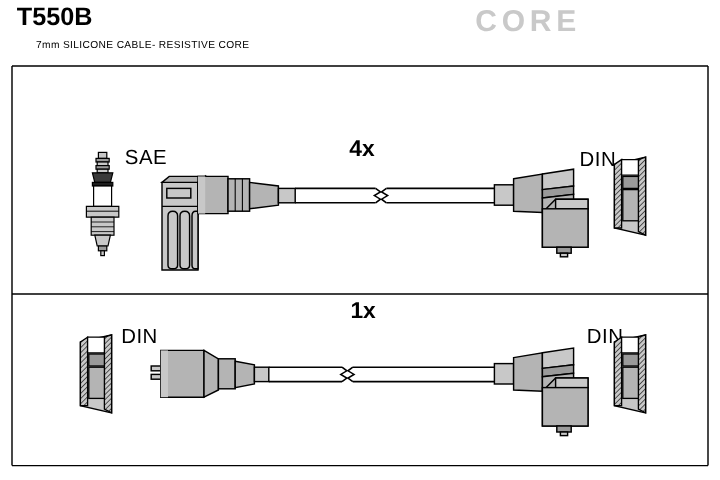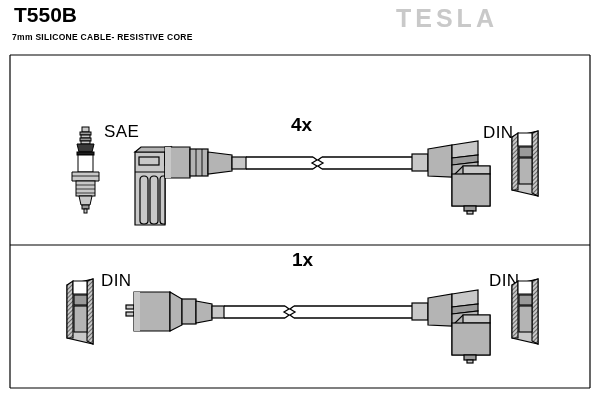--- a/index.html
+++ b/index.html
@@ -12,22 +12,22 @@
   }
   #stage{position:relative;width:553px;height:400px;}
 
   
   .part-code{
     position:absolute;left:14px;top:4px;
     font-size:21px;font-weight:bold;letter-spacing:0px;
     line-height:1;
   }
   .part-desc{
-    position:absolute;left:12px;top:33px;
-    font-size:8.5px;font-weight:bold;letter-spacing:.3px;
+    position:absolute;left:30px;top:33px;
+    font-size:8.5px;font-weight:normal;letter-spacing:.3px;
     line-height:1;white-space:nowrap;text-align:center;
   }
   .brand{
     position:absolute;left:396px;top:6px;
     font-size:25px;font-weight:bold;letter-spacing:4px;
     color:#c9c9c9;line-height:1;
   }
 
   
   .qty{
@@ -48,21 +48,21 @@
 </style>
 </head>
 <body>
 
 <div id="stage">
 
   <div class="part-code">T550B</div>
 
   <div class="part-desc">7mm SILICONE CABLE- RESISTIVE CORE</div>
 
-  <div class="brand">TESLA</div>
+  <div class="brand">CORE</div>
 
   <div class="qty qty-4x">4x</div>
 
   <div class="qty qty-1x">1x</div>
 
   <div class="lbl lbl-sae">SAE</div>
 
   <div class="lbl lbl-din-tr">DIN</div>
 
   <div class="lbl lbl-din-bl">DIN</div>

